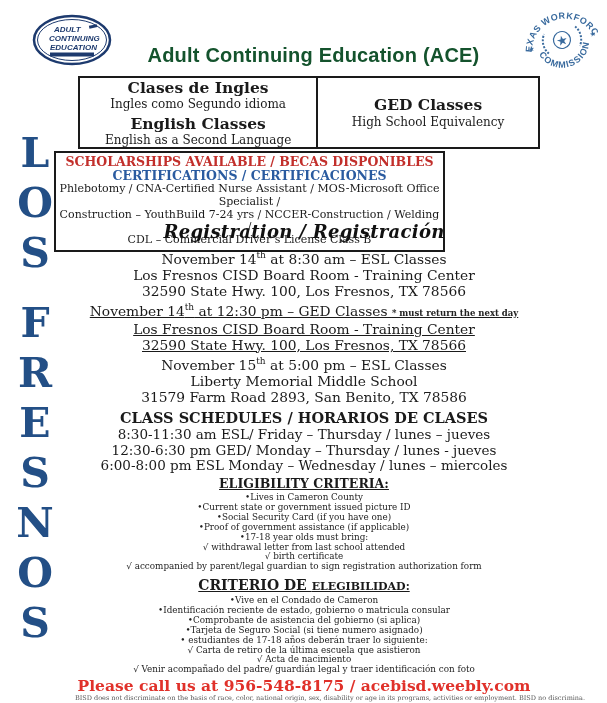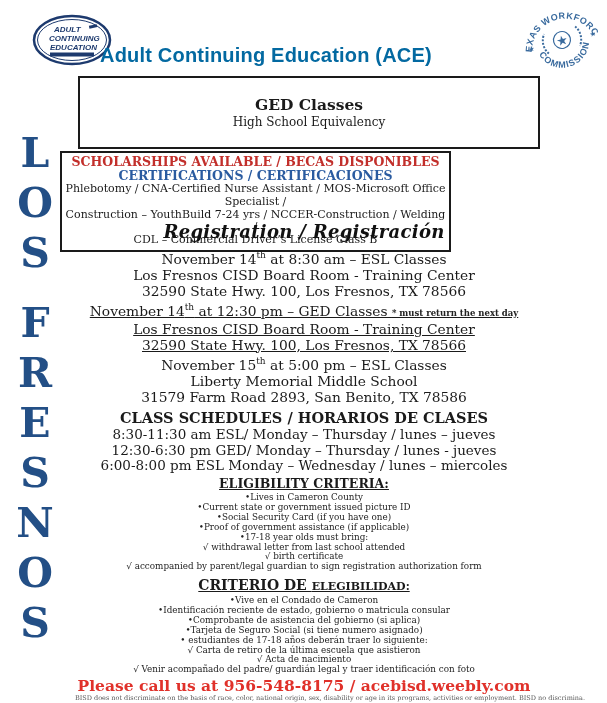--- a/index.html
+++ b/index.html
@@ -5,23 +5,23 @@
   * { margin:0; padding:0; box-sizing:border-box; }
   html,body { background:#888; }
   .page {
     position:relative; width:607px; height:703px; margin:0 auto;
     background:#ffffff; overflow:hidden;
     font-family:"DejaVu Serif", serif; color:#1a1a1a;
   }
   
   .ace-logo { position:absolute; left:32px; top:13px; width:80px; height:54px; }
   .page-title {
-    position:absolute; left:100px; right:80px; top:44px; 
+    position:absolute; left:100px; right:80px; top:44px; text-align:center;
     font-family:"Liberation Sans", sans-serif; font-weight:bold; font-size:20px;
-    color:#0369a1; letter-spacing:0.2px;
+    color:#14532d; letter-spacing:0.2px;
   }
   .twc-seal { position:absolute; left:520px; top:-2px; width:84px; height:84px; transform:rotate(-14deg); }
   
   .v-letters { position:absolute; left:8px; top:128px; width:54px; text-align:center; }
   .v-letters .vl {
     font-family:"DejaVu Serif", serif; font-weight:bold; font-size:41px;
     line-height:50px; color:#234f86;
   }
   .v-letters .word-gap { margin-top:20px; }
   
@@ -32,21 +32,21 @@
     border:2px solid #1a1a1a; display:flex;
   }
   .cell { flex:1; display:flex; flex-direction:column; justify-content:center; text-align:center; padding:2px 2px; }
   .cell-left { flex:0 0 52%; border-right:2px solid #1a1a1a; }
   .cell-title { font-weight:bold; font-size:15.5px; line-height:18px; }
   .cell-sub   { font-size:12px; line-height:14px; }
   .cell-left .cell-title.second { margin-top:4px; }
   .cell-right .cell-sub { margin-top:1px; }
   
   .banner-box {
-    position:absolute; left:60px; top:151px; width:391px;
+    position:absolute; left:54px; top:151px; width:391px;
     border:2px solid #1a1a1a; text-align:center; padding:2px 2px 3px;
   }
   .banner-red  { color:#c22f2b; font-weight:bold; font-size:12.5px; line-height:14px; }
   .banner-blue { color:#2a5ba0; font-weight:bold; font-size:12.5px; line-height:14px; }
   .banner-line { font-size:11px; line-height:12.8px; }
   
   .reg-heading { top:221px; font-weight:bold; font-style:italic; font-size:18px; letter-spacing:0.3px; color:#111; }
   .session { font-size:13.8px; line-height:15.8px; }
   .session .sup { font-size:9px; vertical-align:super; line-height:0; }
   .session .note { font-size:8.5px; font-weight:bold; color:#222; }
@@ -115,20 +115,26 @@
     <div class="vl word-gap">F</div>
     <div class="vl">R</div>
     <div class="vl">E</div>
     <div class="vl">S</div>
     <div class="vl">N</div>
     <div class="vl">O</div>
     <div class="vl">S</div>
   </div>
 
   <div class="classes-table">
+    <div class="cell cell-left">
+      <div class="cell-title">Clases de Ingles</div>
+      <div class="cell-sub">Ingles como Segundo idioma</div>
+      <div class="cell-title second">English Classes</div>
+      <div class="cell-sub">English as a Second Language</div>
+    </div>
     <div class="cell cell-right">
       <div class="cell-title">GED Classes</div>
       <div class="cell-sub">High School Equivalency</div>
     </div>
   </div>
 
   <div class="banner-box">
     <div class="banner-red">SCHOLARSHIPS AVAILABLE / BECAS DISPONIBLES</div>
     <div class="banner-blue">CERTIFICATIONS / CERTIFICACIONES</div>
     <div class="banner-line">Phlebotomy / CNA-Certified Nurse Assistant / MOS-Microsoft Office Specialist /</div>
@@ -151,21 +157,21 @@
   </div>
 
   <div class="blk session s3">
     <div><span>November 15</span><span class="sup">th</span><span> at 5:00 pm – ESL Classes</span></div>
     <div>Liberty Memorial Middle School</div>
     <div>31579 Farm Road 2893, San Benito, TX 78586</div>
   </div>
 
   <div class="blk sched-heading">CLASS SCHEDULES / HORARIOS DE CLASES</div>
   <div class="blk sched-rows">
-    <div>8:30-11:30 am ESL/ Monday – Thursday / lunes – jueves</div>
+    <div>8:30-11:30 am ESL/ Friday – Thursday / lunes – jueves</div>
     <div>12:30-6:30 pm GED/ Monday – Thursday / lunes - jueves</div>
     <div>6:00-8:00 pm ESL Monday – Wednesday / lunes – miercoles</div>
   </div>
 
   <div class="blk elig-heading"><span>ELIGIBILITY CRITERIA:</span></div>
   <div class="blk elig-bullets">
     <div>•Lives in Cameron County</div>
     <div>•Current state or government issued picture ID</div>
     <div>•Social Security Card (if you have one)</div>
     <div>•Proof of government assistance (if applicable)</div>

